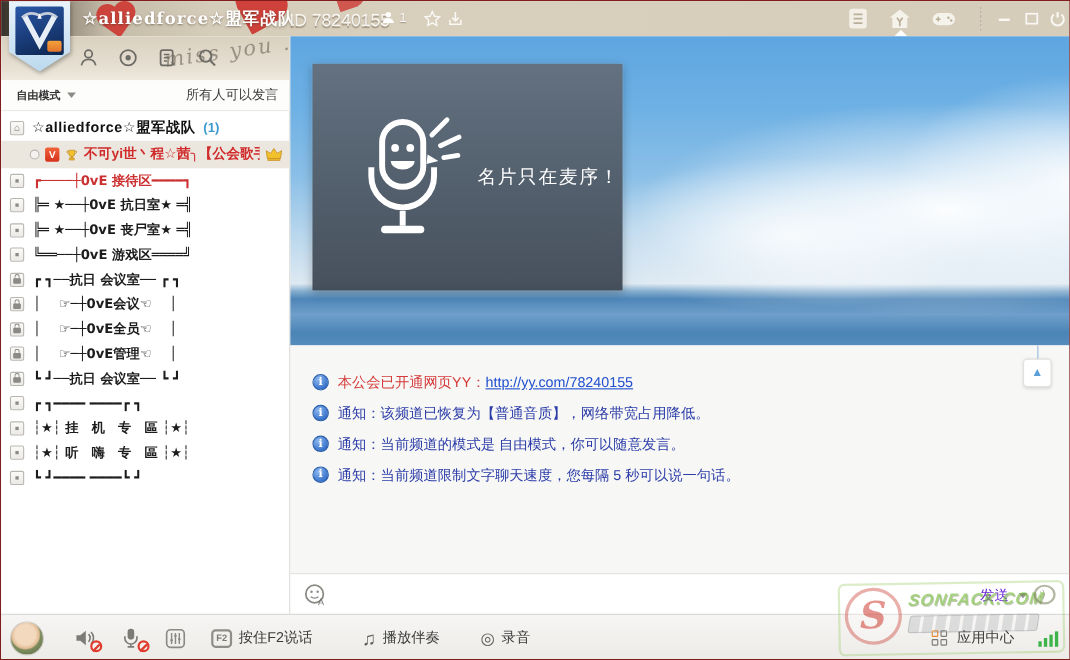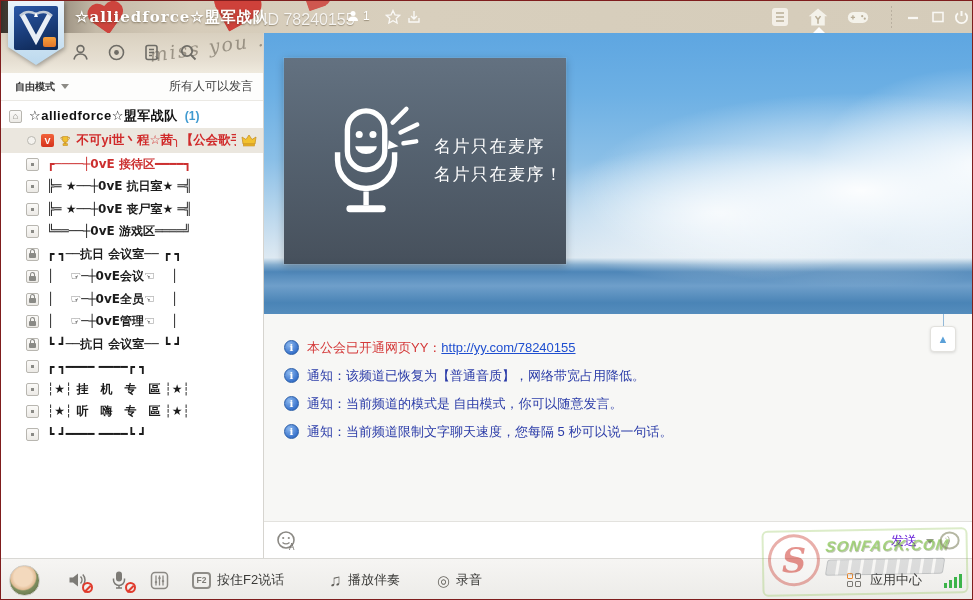--- a/index.html
+++ b/index.html
@@ -49,21 +49,21 @@
     border:1px solid #8a8a86; border-bottom:none; border-radius:3px 3px 0 0; }
 
   .member-row { height:25px; display:flex; align-items:center; padding-left:26px; gap:5px;
     background:#ebe7df; cursor:pointer; }
   .voice-dot { width:9px; height:9px; border:1px solid #b9b7b0; border-radius:50%; background:#f4f2ee; flex:0 0 9px; }
   .vbadge { width:13px; height:13px; flex:0 0 13px; border-radius:2px; background:linear-gradient(#f2633a,#d5321c);
     color:#fff; font-size:9px; font-weight:bold; display:flex; align-items:center; justify-content:center; }
   .member-name { font-size:12.5px; font-weight:bold; color:#d02a2a; white-space:nowrap; overflow:hidden; }
   .crown { margin-left:auto; margin-right:6px; flex:0 0 16px; }
 
-  .chan-row { height:22.5px; display:flex; align-items:center; padding-left:25px; gap:8px; cursor:pointer; }
+  .chan-row { height:22.5px; display:flex; align-items:center; padding-left:8px; gap:8px; cursor:pointer; }
   .chan-text { font-family:"DejaVu Sans",sans-serif; font-size:12px; font-weight:bold; color:#1c1c1c;
     white-space:nowrap; overflow:hidden; letter-spacing:0; }
   .tone-red .chan-text { color:#cc3030; }
 
   
   .stage { position:absolute; left:263px; top:32px; width:710px; height:281px;
     background:
       radial-gradient(ellipse 430px 150px at 84% 56%, rgba(255,255,255,.95), rgba(255,255,255,0) 65%),
       radial-gradient(ellipse 260px 100px at 64% 64%, rgba(255,255,255,.8), rgba(255,255,255,0) 70%),
       radial-gradient(ellipse 240px 140px at 101% 47%, rgba(255,255,255,.9), rgba(255,255,255,0) 70%),
@@ -384,21 +384,20 @@
         <circle cx="48" cy="38" r="3.6" fill="#fff"></circle>
           <circle cx="62" cy="38" r="3.6" fill="#fff"></circle>
         <path d="M44 50a11 8 0 0 0 22 0z" fill="#fff"></path>
         <path d="M26 56v8a29 29 0 0 0 58 0v-8" fill="none" stroke="#fff" stroke-width="5.5"></path>
         <path d="M55 96v14" stroke="#fff" stroke-width="5.5"></path>
         <rect x="35" y="110" width="40" height="7" rx="3.5" fill="#fff"></rect>
         <path d="M82 26L96 12M90 36l17-8M93 47l13-2" stroke="#fff" stroke-width="4.5" stroke-linecap="round"></path>
         <path d="M78 44l10 6-11 3z" fill="#fff"></path>
       </svg>
       <div class="card-text">
-        <div>名片只在麦序</div>
         <div>名片只在麦序！</div>
       </div>
     </div>
   </div>
 
   <div class="chat">
     <div class="top-link-line"></div>
     <div class="to-top-btn">▲</div>
     <div class="msgs">
       <div class="msg">

